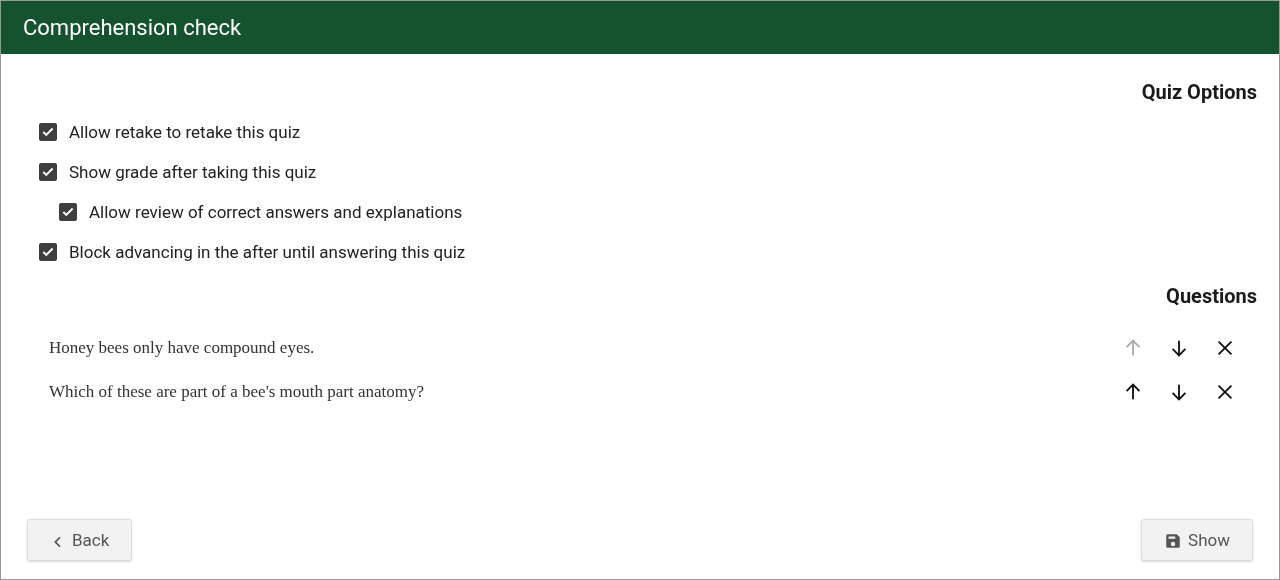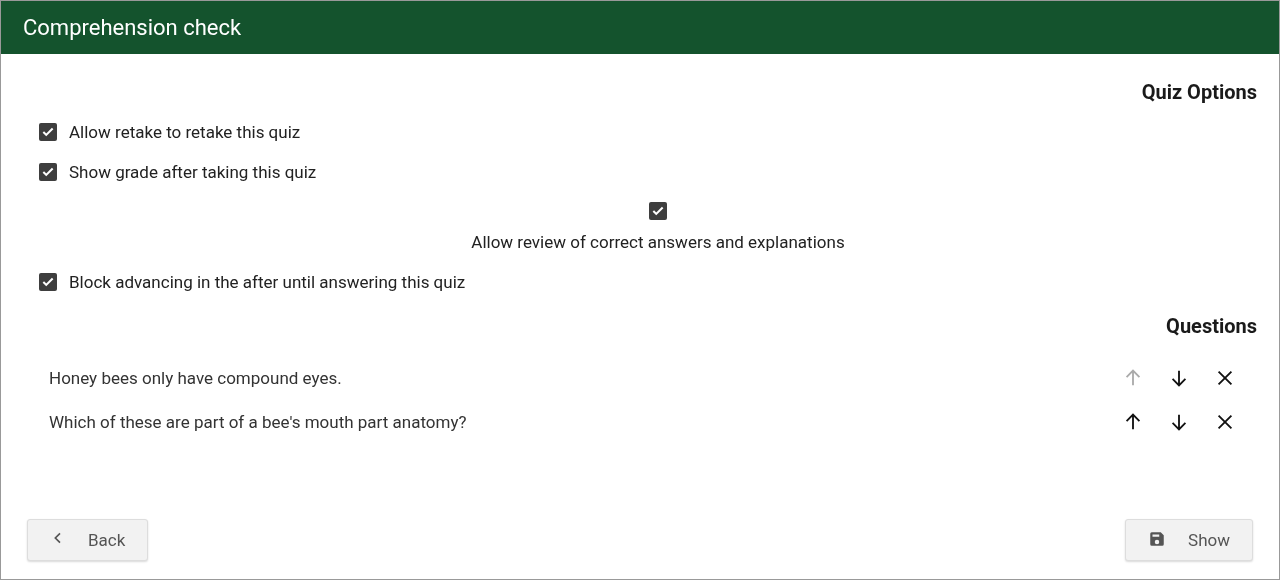--- a/index.html
+++ b/index.html
@@ -35,34 +35,34 @@
   }
   .option-row {
     display: flex;
     align-items: center;
     gap: 12px;
     margin-bottom: 20px;
     padding-left: 16px;
     font-size: 17px;
     color: #222;
   }
-  .option-row.indented { padding-left: 36px; flex-direction: column; }
+  .option-row.indented { padding-left: 36px; }
   .checkbox {
     width: 18px;
     height: 18px;
     background: #3e3e3e;
     border-radius: 2px;
     display: flex;
     align-items: center;
     justify-content: center;
     flex-shrink: 0;
     cursor: pointer;
   }
   .checkbox svg { width: 14px; height: 14px; }
-  .questions-list { margin-top: 8px; }
+  .questions-list { margin-top: 8px; font-family: Liberation Serif, serif; }
   .question-row {
     display: flex;
     align-items: center;
     justify-content: space-between;
     padding: 10px 6px 10px 26px;
     font-size: 17px;
     color: #333;
   }
   .question-actions {
     display: flex;
@@ -88,22 +88,22 @@
     position: absolute;
     left: 0;
     right: 0;
     bottom: 18px;
     display: flex;
     justify-content: space-between;
     padding: 0 26px;
   }
   .btn {
     display: flex;
-    align-items: flex-start;
-    gap: 22px;
+    align-items: flex-end;
+    gap: 6px;
     background: #f2f2f2;
     border: 1px solid #ddd;
     border-radius: 3px;
     padding: 10px 22px;
     font-size: 17px;
     color: #555;
     cursor: pointer;
     box-shadow: 0 1px 2px rgba(0,0,0,0.15);
   }
   .btn svg { width: 16px; height: 16px; }

